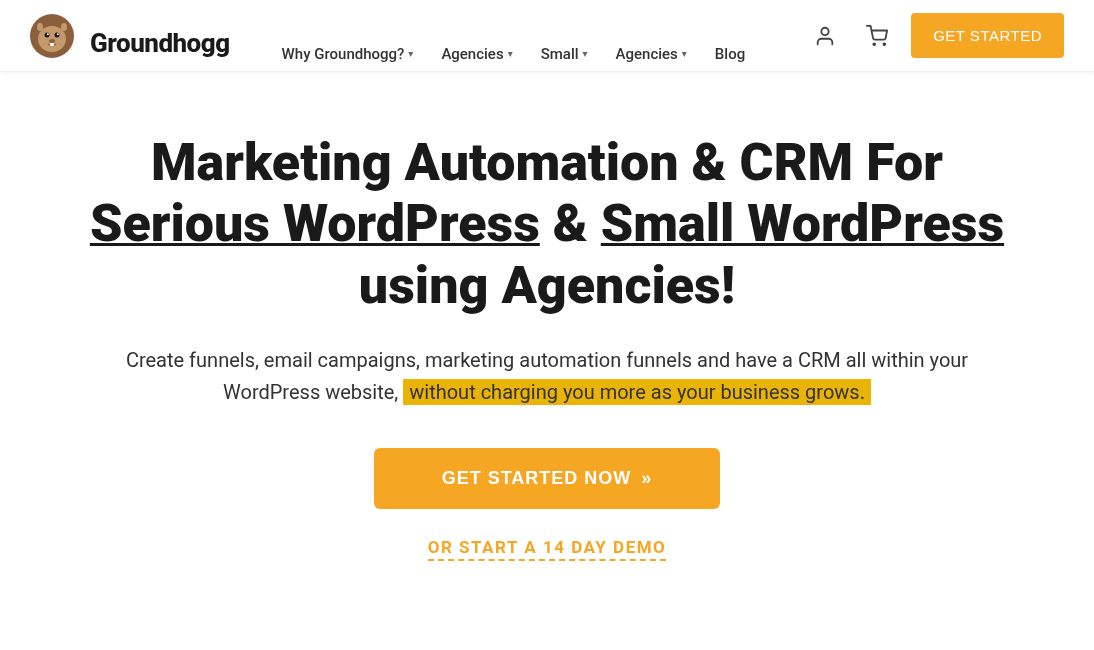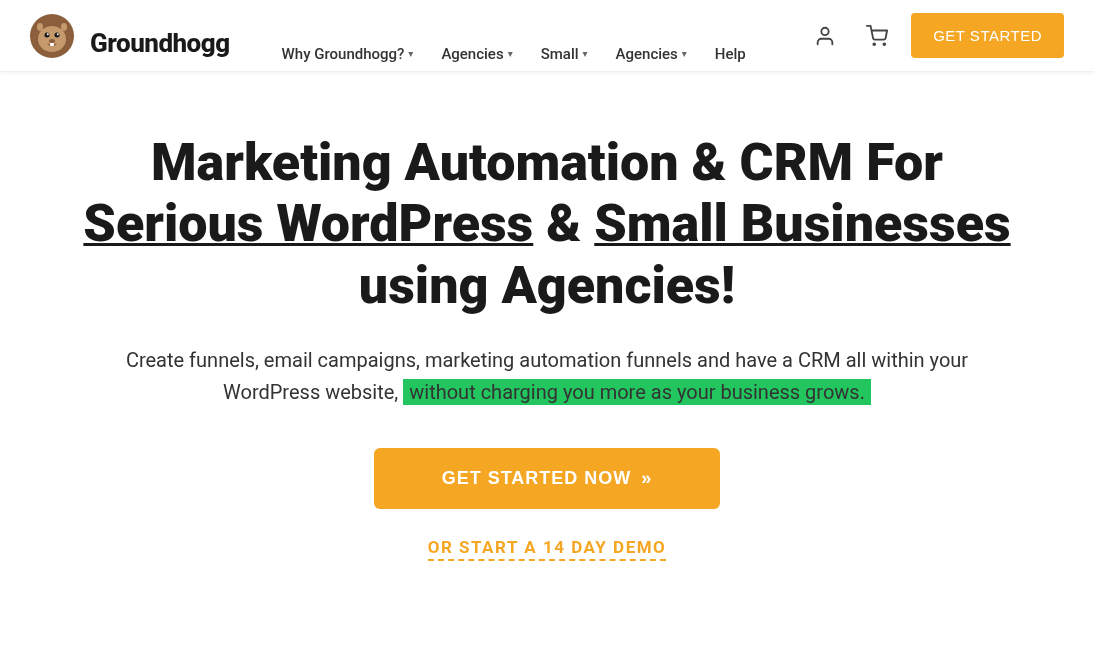--- a/index.html
+++ b/index.html
@@ -131,21 +131,21 @@
 
     .hero-subtitle {
       font-size: 20px;
       color: #333;
       line-height: 1.6;
       max-width: 860px;
       margin-bottom: 40px;
     }
 
     .hero-subtitle .highlight {
-      background-color: #22c55e;
+      background-color: #eab308;
       padding: 1px 6px;
     }
 
     .cta-primary {
       background: #f5a623;
       color: #ffffff;
       font-size: 18px;
       font-weight: 800;
       padding: 20px 68px;
       border: none;
@@ -217,21 +217,21 @@
     </div>
     <div class="nav-item">
       <span>Small</span>
       <span class="chevron">▾</span>
     </div>
     <div class="nav-item">
       <span>Agencies</span>
       <span class="chevron">▾</span>
     </div>
     <div class="nav-item">
-      <span>Help</span>
+      <span>Blog</span>
     </div>
   </div>
 
   <div class="nav-icons">
     <div class="nav-icon-btn">
 
       <svg width="22" height="22" viewBox="0 0 24 24" fill="none" stroke="#444" stroke-width="2" stroke-linecap="round" stroke-linejoin="round">
         <path d="M20 21v-2a4 4 0 0 0-4-4H8a4 4 0 0 0-4 4v2"></path>
         <circle cx="12" cy="7" r="4"></circle>
       </svg>
@@ -244,21 +244,21 @@
         <path d="M1 1h4l2.68 13.39a2 2 0 0 0 2 1.61h9.72a2 2 0 0 0 2-1.61L23 6H6"></path>
       </svg>
     </div>
   </div>
 
   <button class="get-started-btn">GET STARTED</button>
 </nav>
 
 <section class="hero">
   <h1 class="hero-title">
-    <span>Marketing Automation &amp; CRM For </span><span class="underline">Serious WordPress</span><span> &amp; </span><span class="underline">Small Businesses</span><span> using Agencies!</span>
+    <span>Marketing Automation &amp; CRM For </span><span class="underline">Serious WordPress</span><span> &amp; </span><span class="underline">Small WordPress</span><span> using Agencies!</span>
   </h1>
 
   <p class="hero-subtitle">
     <span>Create funnels, email campaigns, marketing automation funnels and have a CRM all within your WordPress website, </span><span class="highlight">without charging you more as your business grows.</span>
   </p>
 
   <button class="cta-primary">
     <span>GET STARTED NOW</span>
     <span class="arrows">»</span>
   </button>

